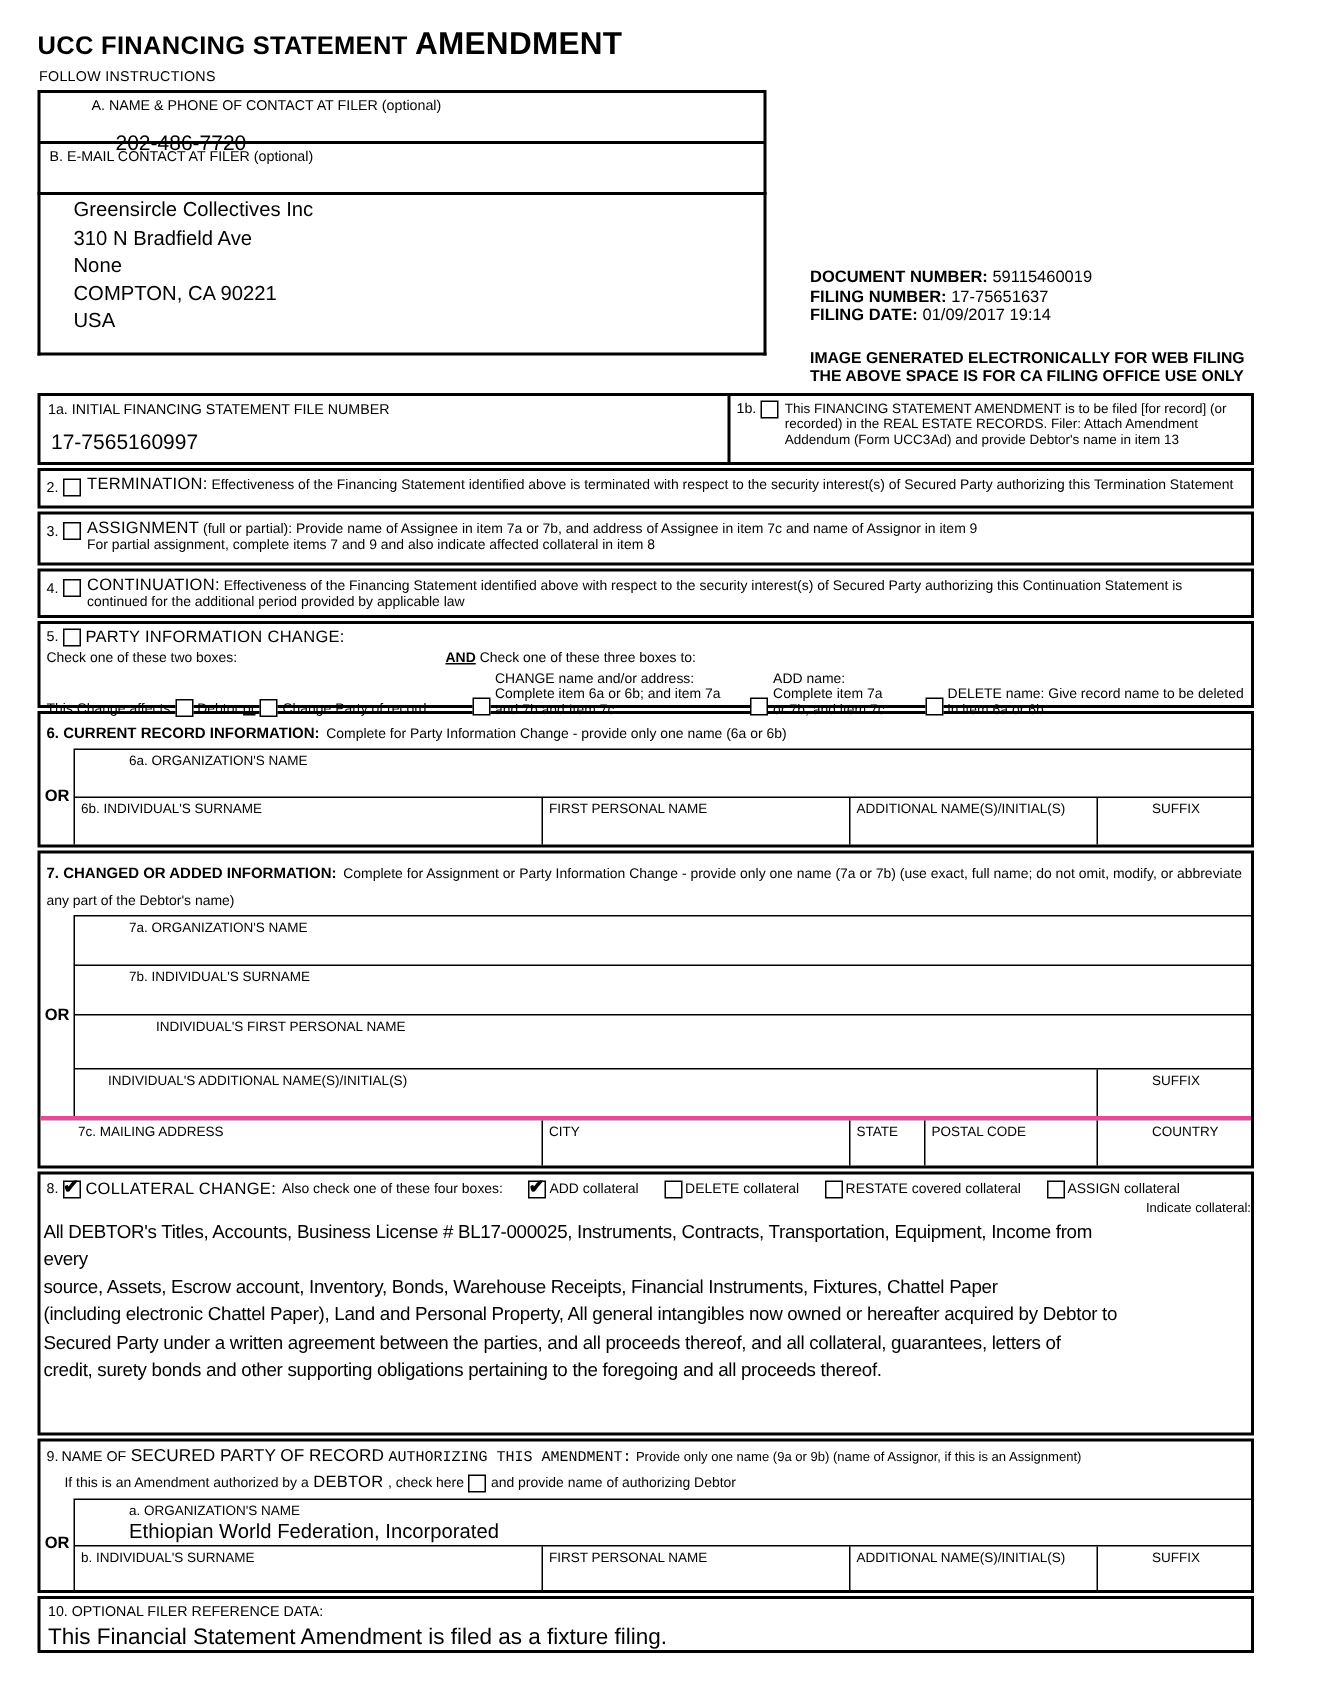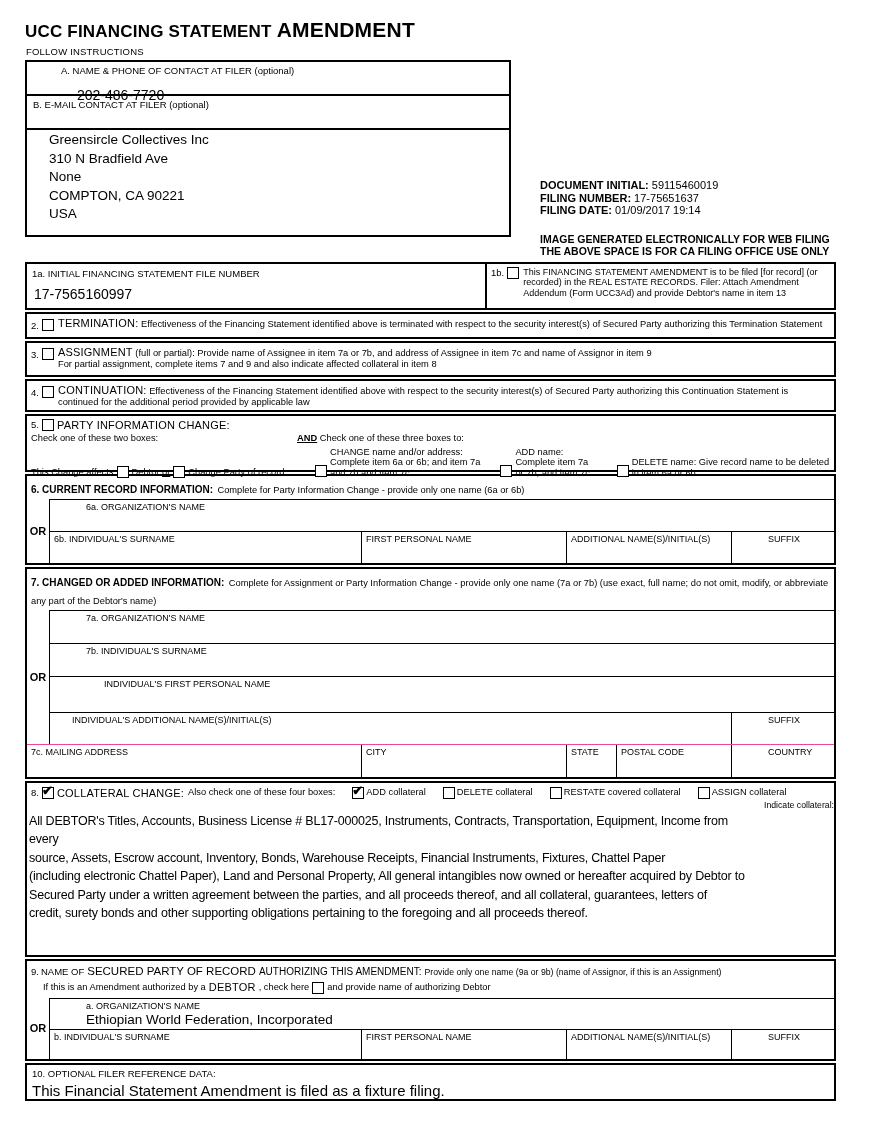--- a/index.html
+++ b/index.html
@@ -91,37 +91,37 @@
   .grow{flex:1;}
   .w205{width:205px;flex:none;}
   .w165{width:165px;flex:none;}
   .w70{width:70px;flex:none;}
   .w50{width:50px;flex:none;}
   .w115{width:115px;flex:none;}
   .h32{height:32px;}
   .h33{height:33px;}
   .h36{height:36px;}
   .indent{padding-left:22px;}
-  .full-row{display:flex;border-top:1px solid #ec4899;box-sizing:border-box;}
+  .full-row{display:flex;border-top:3px solid #ec4899;box-sizing:border-box;padding-left:21px;}
 
   
   .sec8{height:176px;}
   .s8l1{display:flex;align-items:center;padding:4px 2px 0 4px;}
   .s8l1 .big-word{margin-right:4px;}
   .s8opt{display:flex;align-items:center;margin-left:14px;}
   .s8opt .cb{margin-right:2px;}
   .indicate{font-size:8.7px;padding-left:15px;margin-top:1px;text-align:right;}
   .collateral{font-size:12.5px;letter-spacing:-0.2px;line-height:18.5px;
               padding:2px 3px 0 2px;white-space:pre-wrap;}
 
   
   .s9l1{display:flex;align-items:baseline;padding:4px 2px 0 4px;flex-wrap:nowrap;white-space:nowrap;}
   .s9seg1{font-size:9.5px;margin-left:2px;}
   .s9seg2{font-size:11.5px;margin:0 3px;}
-  .s9seg3{font-size:10px;margin-right:3px;}
+  .s9seg3{font-size:10px;margin-right:3px;font-family:Liberation Mono, monospace;}
   .s9l2{display:flex;align-items:center;margin:5px 0 4px 16px;}
   .s9l2 .big-word{margin:0 3px;}
   .h31{height:31px;justify-content:flex-end;}
   .h30{height:30px;}
 
   
   .sec10{height:38px;padding:3px 0 0 5px;box-sizing:border-box;}
   .sec10 .lbl{font-size:9.5px;}
   .sec10 .val{font-size:15px;margin-top:3px;}
 </style>
@@ -149,21 +149,21 @@
         <div class="abox boxC">
           <div class="addr">Greensircle Collectives Inc
 310 N Bradfield Ave
 None
 COMPTON, CA 90221
 USA</div>
         </div>
       </div>
       <div class="office">
         <div class="office-row">
-          <b>DOCUMENT INITIAL:</b>
+          <b>DOCUMENT NUMBER:</b>
           <span>59115460019</span>
         </div>
         <div class="office-row">
           <b>FILING NUMBER:</b>
           <span>17-75651637</span>
         </div>
         <div class="office-row">
           <b>FILING DATE:</b>
           <span>01/09/2017 19:14</span>
         </div>

